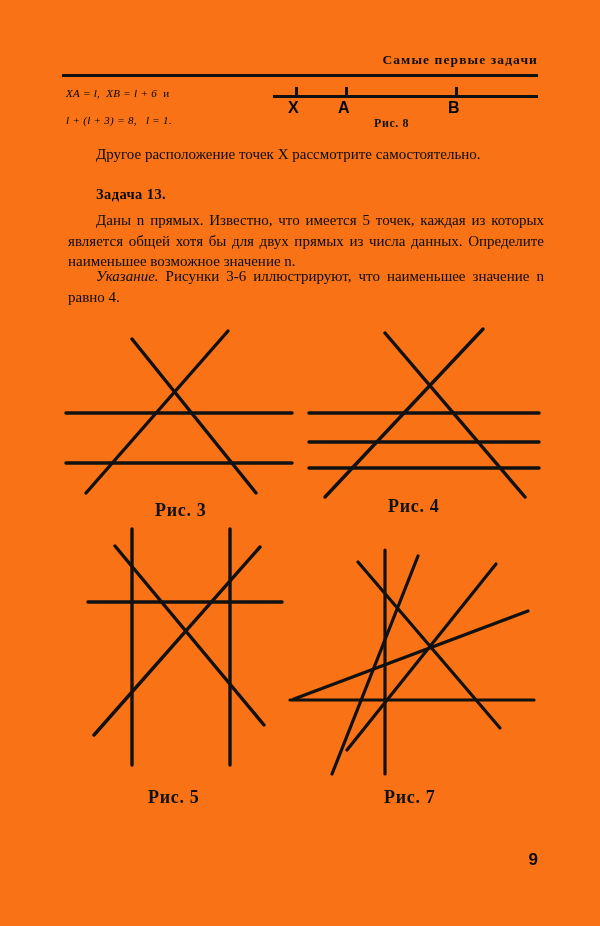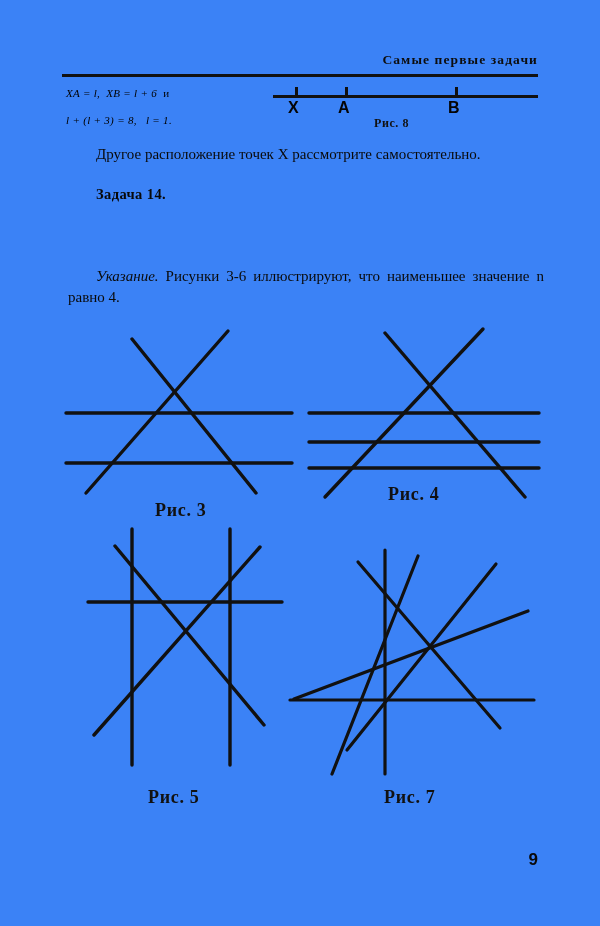--- a/index.html
+++ b/index.html
@@ -11,21 +11,21 @@
     width: 600px;
     height: 926px;
     position: relative;
     font-family: "Liberation Serif", serif;
     color: #000000;
     overflow: hidden;
   }
   .page {
     position: absolute;
     inset: 0;
-    background: #3b82f6;
+    background: #f97316;
   }
 
   
   .running-head {
     position: absolute;
     top: 52px;
     right: 62px;
     font-family: "Liberation Serif", serif;
     font-weight: bold;
     font-size: 13.5px;
@@ -135,21 +135,21 @@
   .cap-fig {
     position: absolute;
     font-family: "Liberation Serif", serif;
     font-weight: bold;
     font-size: 18px;
     letter-spacing: .7px;
     color: #111;
     white-space: nowrap;
   }
   .cap3 { left: 155px; top: 500px; }
-  .cap4 { left: 388px; top: 484px; }
+  .cap4 { left: 388px; top: 496px; }
   .cap5 { left: 148px; top: 787px; }
   .cap6 { left: 384px; top: 787px; }
 
   
   .folio {
     position: absolute;
     right: 62px;
     top: 850px;
     font-family: "Liberation Sans", sans-serif;
     font-weight: bold;
@@ -183,22 +183,23 @@
     <div class="tick" style="left:75px;"></div>
     <div class="tick" style="left:185px;"></div>
     <div class="pt-label" style="left:18px;">X</div>
     <div class="pt-label" style="left:68px;">A</div>
     <div class="pt-label" style="left:178px;">B</div>
     <div class="fig-caption cap2">Рис. 8</div>
   </div>
 
   <div class="para p1"><span class="ind"></span><span>Другое расположение точек X рассмотрите самостоятельно.</span></div>
 
-  <div class="task-head th">Задача 14.</div>
-
+  <div class="task-head th">Задача 13.</div>
+
+  <div class="para p2"><span class="ind"></span><span>Даны n прямых. Известно, что имеется 5 точек, каждая из которых является общей хотя бы для двух прямых из числа данных. Определите наименьшее возможное значение n.</span></div>
 
   <div class="para p3"><span class="ind"></span><i>Указание.</i> <span>Рисунки 3-6 иллюстрируют, что наименьшее значение n равно 4.</span></div>
 
   <svg class="fig-svg" style="left:60px; top:325px;" width="240" height="175" viewBox="0 0 240 175">
     <g stroke="#111111" stroke-width="3.4" stroke-linecap="round" fill="none">
       <line x1="6" y1="88" x2="232" y2="88"></line>
       <line x1="6" y1="138" x2="232" y2="138"></line>
       <line x1="72" y1="14" x2="196" y2="168"></line>
       <line x1="26" y1="168" x2="168" y2="6"></line>
     </g>

